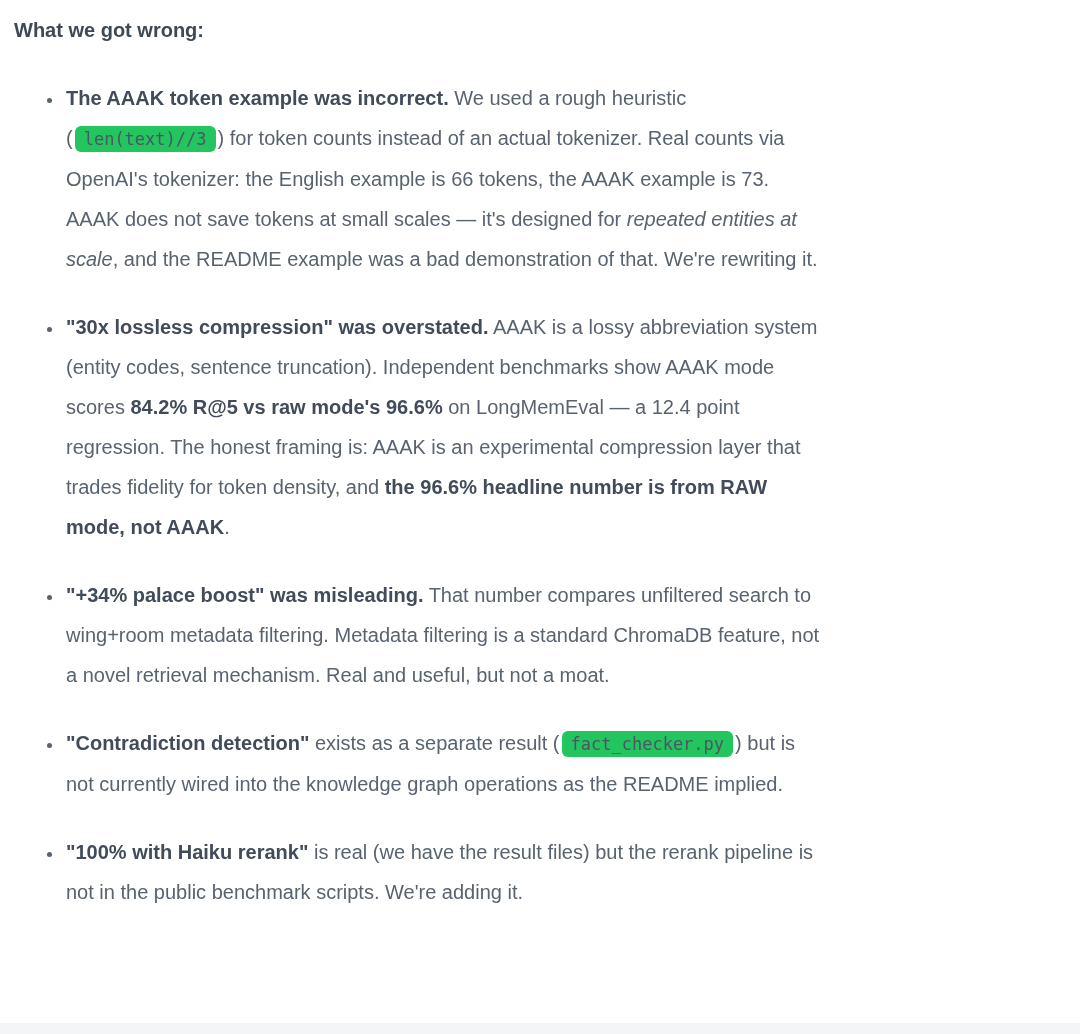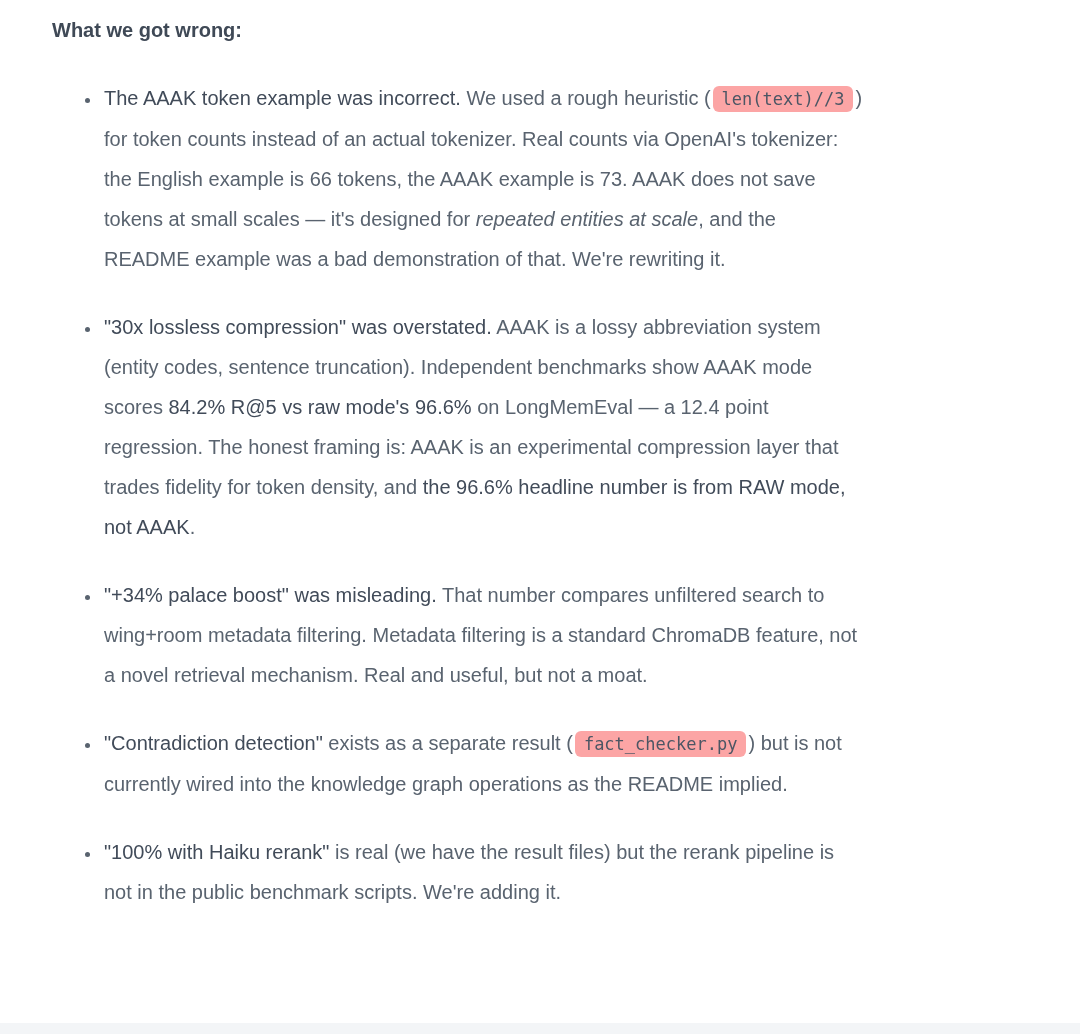--- a/index.html
+++ b/index.html
@@ -12,21 +12,20 @@
     height: 1034px;
     position: relative;
     overflow: hidden;
     font-family: "Liberation Sans", "DejaVu Sans", sans-serif;
   }
   .page {
     box-sizing: border-box;
     width: 944px;
     padding: 10px 118px 0 14px;
     color: #59播;
-    margin-left: 38px;
   }
   .page { color: #59636f; }
   .section-heading {
     margin: 0;
     font-size: 20px;
     line-height: 40px;
     font-weight: 700;
     color: #3f4956;
   }
   ul.issues-list {
@@ -39,32 +38,32 @@
     line-height: 40px;
     color: #59636f;
     padding-left: 2px;
     margin-bottom: 28px;
   }
   ul.issues-list li::marker {
     color: #59636f;
     font-size: 18px;
   }
   .seg-bold {
-    font-weight: 400;
+    font-weight: 700;
     color: #414b59;
   }
   .seg-italic {
     font-style: italic;
     text-align: right;
   }
   code.inline-code {
     font-family: "DejaVu Sans Mono", "Liberation Mono", monospace;
     font-size: 17px;
     color: #4c5664;
-    background: #fca5a5;
+    background: #22c55e;
     border-radius: 6px;
     padding: 3px 9px;
     margin: 0 2px;
     white-space: nowrap;
   }
   .bottom-strip {
     position: absolute;
     left: 0;
     bottom: 0;
     width: 100%;

